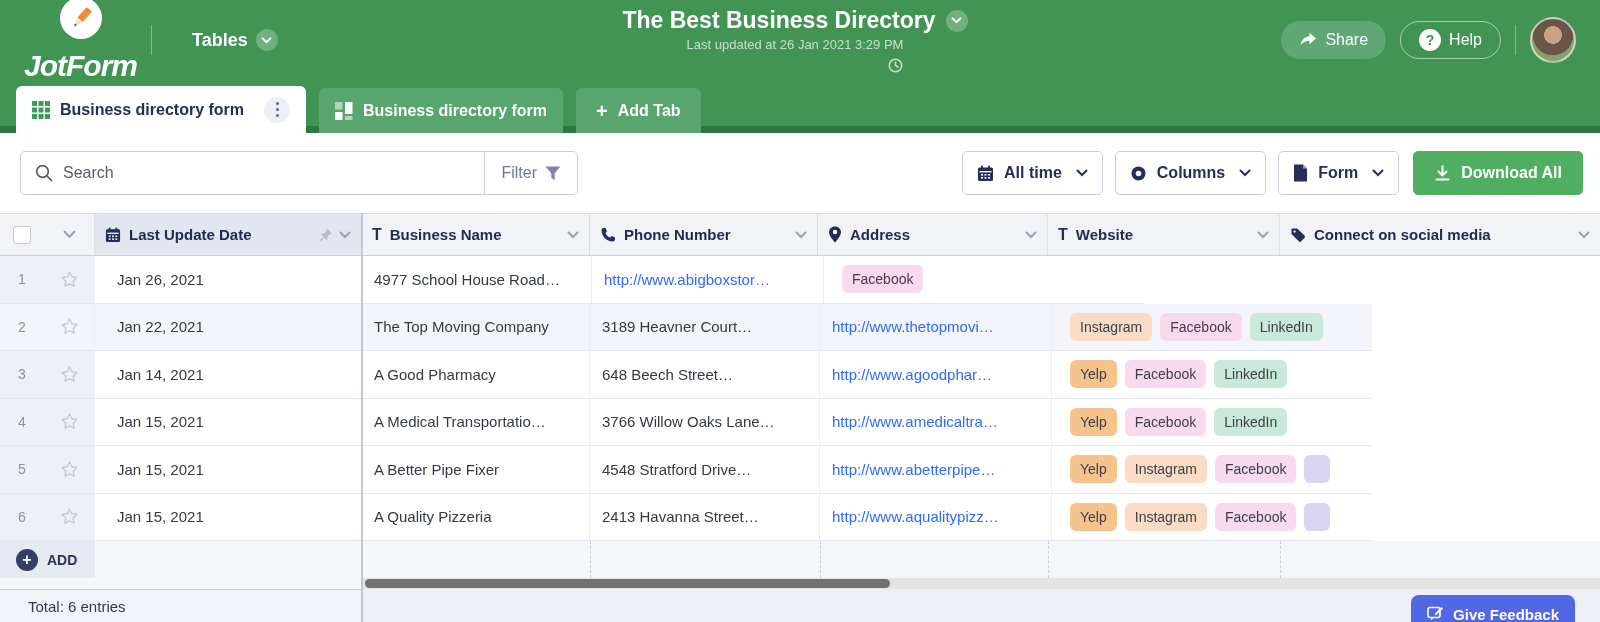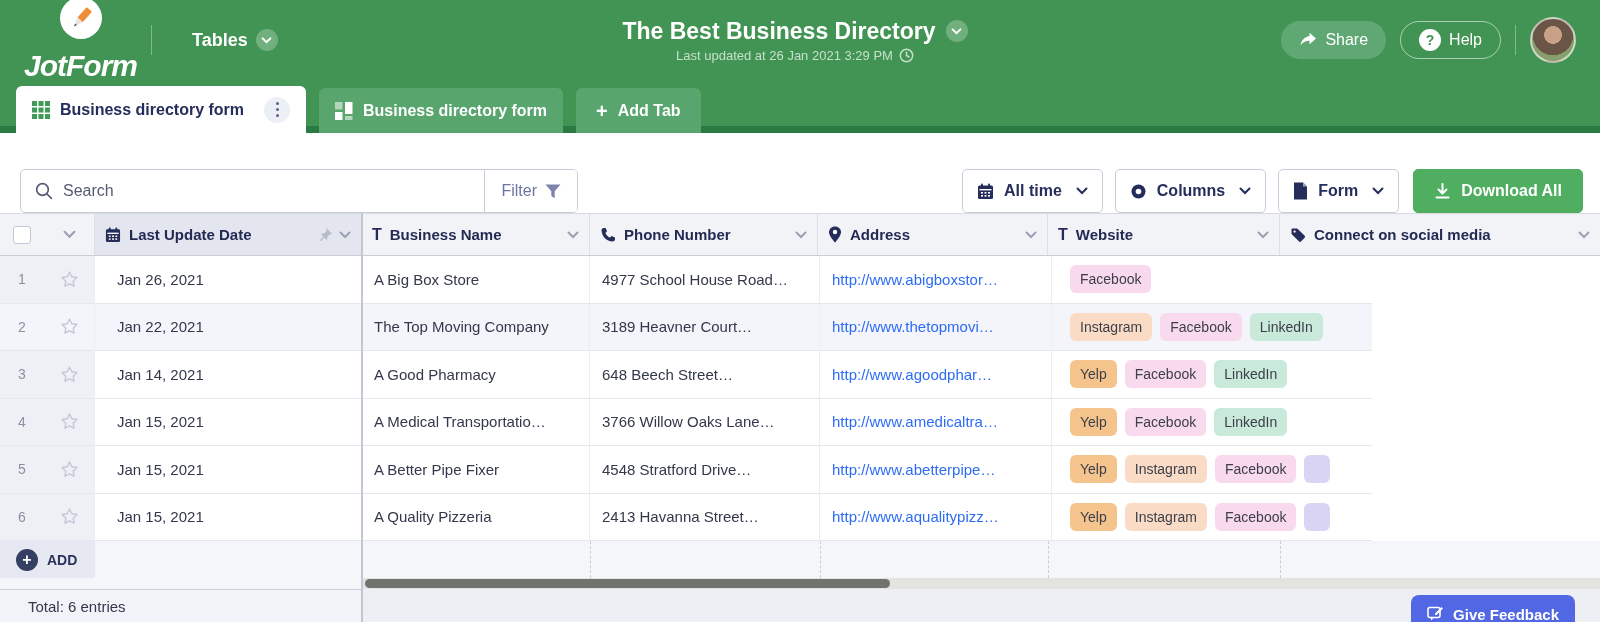--- a/index.html
+++ b/index.html
@@ -12,42 +12,42 @@
   .topbar-left { display:flex; align-items:center; gap:14px; min-width:330px; }
   .logo { display:flex; align-items:center; gap:10px; cursor:pointer;flex-direction:column; }
   .logo-badge { width:42px; height:42px; border-radius:50%; background:#fff; display:flex; align-items:center; justify-content:center; }
   .logo-text { color:#fff; font-size:30px; font-weight:800; font-style:italic; letter-spacing:-1px; }
   .hdr-divider { width:1px; height:30px; background:rgba(255,255,255,.35); }
   .nav-product { display:flex; align-items:center; gap:8px; color:#fff; font-size:18px; font-weight:600; cursor:pointer;margin-left:26px; }
   .chev-circle { width:22px; height:22px; border-radius:50%; background:rgba(255,255,255,.25); display:flex; align-items:center; justify-content:center; }
   .topbar-center { flex:1; display:flex; flex-direction:column; align-items:center; gap:3px; }
   .title-row { display:flex; align-items:center; gap:10px; }
   .page-title { color:#fff; font-size:23px; font-weight:600; }
-  .subtitle { display:flex; align-items:flex-end; gap:6px; color:rgba(255,255,255,.7); font-size:13px; }
+  .subtitle { display:flex; align-items:flex-end; gap:6px; color:rgba(255,255,255,.7); font-size:13px;flex-direction:column; }
   .topbar-right { display:flex; align-items:center; gap:14px; min-width:340px; justify-content:flex-end; }
   .pill { height:38px; border-radius:19px; display:flex; align-items:center; gap:8px; padding:0 18px; font-size:16px; color:#fff; cursor:pointer; }
   .pill.share { background:#5fa873; }
   .pill.help { background:transparent; border:1px solid rgba(255,255,255,.55); }
   .q-circle { width:22px; height:22px; border-radius:50%; background:#fff; color:#419453; font-weight:700; font-size:14px; display:flex; align-items:center; justify-content:center; }
   .avatar { width:46px; height:46px; border-radius:50%; border:2px solid rgba(255,255,255,.6);
             background: radial-gradient(circle at 50% 38%, #caa186 0 26%, #6b5546 27% 60%, #87a06b 61%); cursor:pointer; }
 
   
   .tabbar { position:relative; height:53px; background:#419453; padding-left:16px; display:flex; align-items:flex-end; }
   .tabbar::after { content:""; position:absolute; left:0; bottom:0; width:100%; height:7px; background:#2c7a43; }
   .tab { position:relative; z-index:2; display:flex; align-items:center; gap:10px; padding:0 16px; height:47px; border-radius:6px 6px 0 0; font-size:16px; cursor:pointer; }
   .tab.active { background:#fff; color:#252d5b; font-weight:700; width:290px; height:47px; }
   .tab.green { background:#58a56d; color:#fff; font-weight:600; margin-left:13px; height:45px; }
   .tab.green.addtab { padding:0 20px; }
   .kebab { margin-left:auto; width:26px; height:26px; border-radius:50%; background:#edeff7; display:flex; flex-direction:column; align-items:center; justify-content:center; gap:3px; cursor:pointer; }
   .kebab i { width:3px; height:3px; border-radius:50%; background:#5a628f; }
   .plus-glyph { font-size:20px; font-weight:600; line-height:1; }
 
   
-  .toolbar { height:80px; background:#fff; display:flex; align-items:flex-end; padding:0 17px 0 20px; }
+  .toolbar { height:80px; background:#fff; display:flex; align-items:center; padding:0 17px 0 20px; }
   .searchwrap { display:flex; align-items:center; width:558px; height:44px; border:1px solid #c9cdd8; border-radius:5px; overflow:hidden; background:#fff; }
   .searchwrap input { flex:1; border:none; outline:none; font-size:16px; color:#3a3f55; padding-left:10px; font-family:"Liberation Sans",sans-serif; }
   .searchwrap input::placeholder { color:#565b74; }
   .search-icon { margin-left:14px; display:flex; }
   .filterbtn { height:100%; border-left:1px solid #c9cdd8; padding:0 16px; display:flex; align-items:center; gap:8px; color:#6e74a1; font-size:16px; cursor:pointer; background:#fff; }
   .toolbar-spacer { flex:1; }
   .tbtn { height:44px; border:1px solid #c9cdd8; border-radius:5px; background:#fff; display:flex; align-items:center; gap:10px; padding:0 14px; font-size:16px; color:#252d5b; font-weight:600; cursor:pointer; margin-left:12px; }
   .tbtn .chev { margin-left:4px; }
   .tbtn.download { background:#4fae5f; border-color:#4fae5f; color:#fff; padding:0 20px; margin-left:14px; }
 
@@ -399,21 +399,20 @@
 
     <div>
         <div class="trow">
           <div class="cell numcell">1</div>
           <div class="cell starcell">
             <svg width="21" height="21" viewBox="0 0 24 24">
               <path d="M12 3.5l2.6 5.3 5.9.9-4.3 4.2 1 5.8-5.2-2.7-5.2 2.7 1-5.8L3.5 9.7l5.9-.9z" fill="none" stroke="#c3c8d6" stroke-width="1.6" stroke-linejoin="round"></path>
             </svg>
           </div>
           <div class="cell datecell">Jan 26, 2021</div>
-          <div class="cell namecell">A Big Box Store</div>
           <div class="cell addrcell">4977 School House Road…</div>
           <div class="cell webcell">
             <a>http://www.abigboxstor…</a>
           </div>
           <div class="cell socialcell">
             <div class="chip" style="background: rgb(248, 217, 238);">Facebook</div>
           </div>
         </div>
         <div class="trow highlight">
           <div class="cell numcell">2</div>

